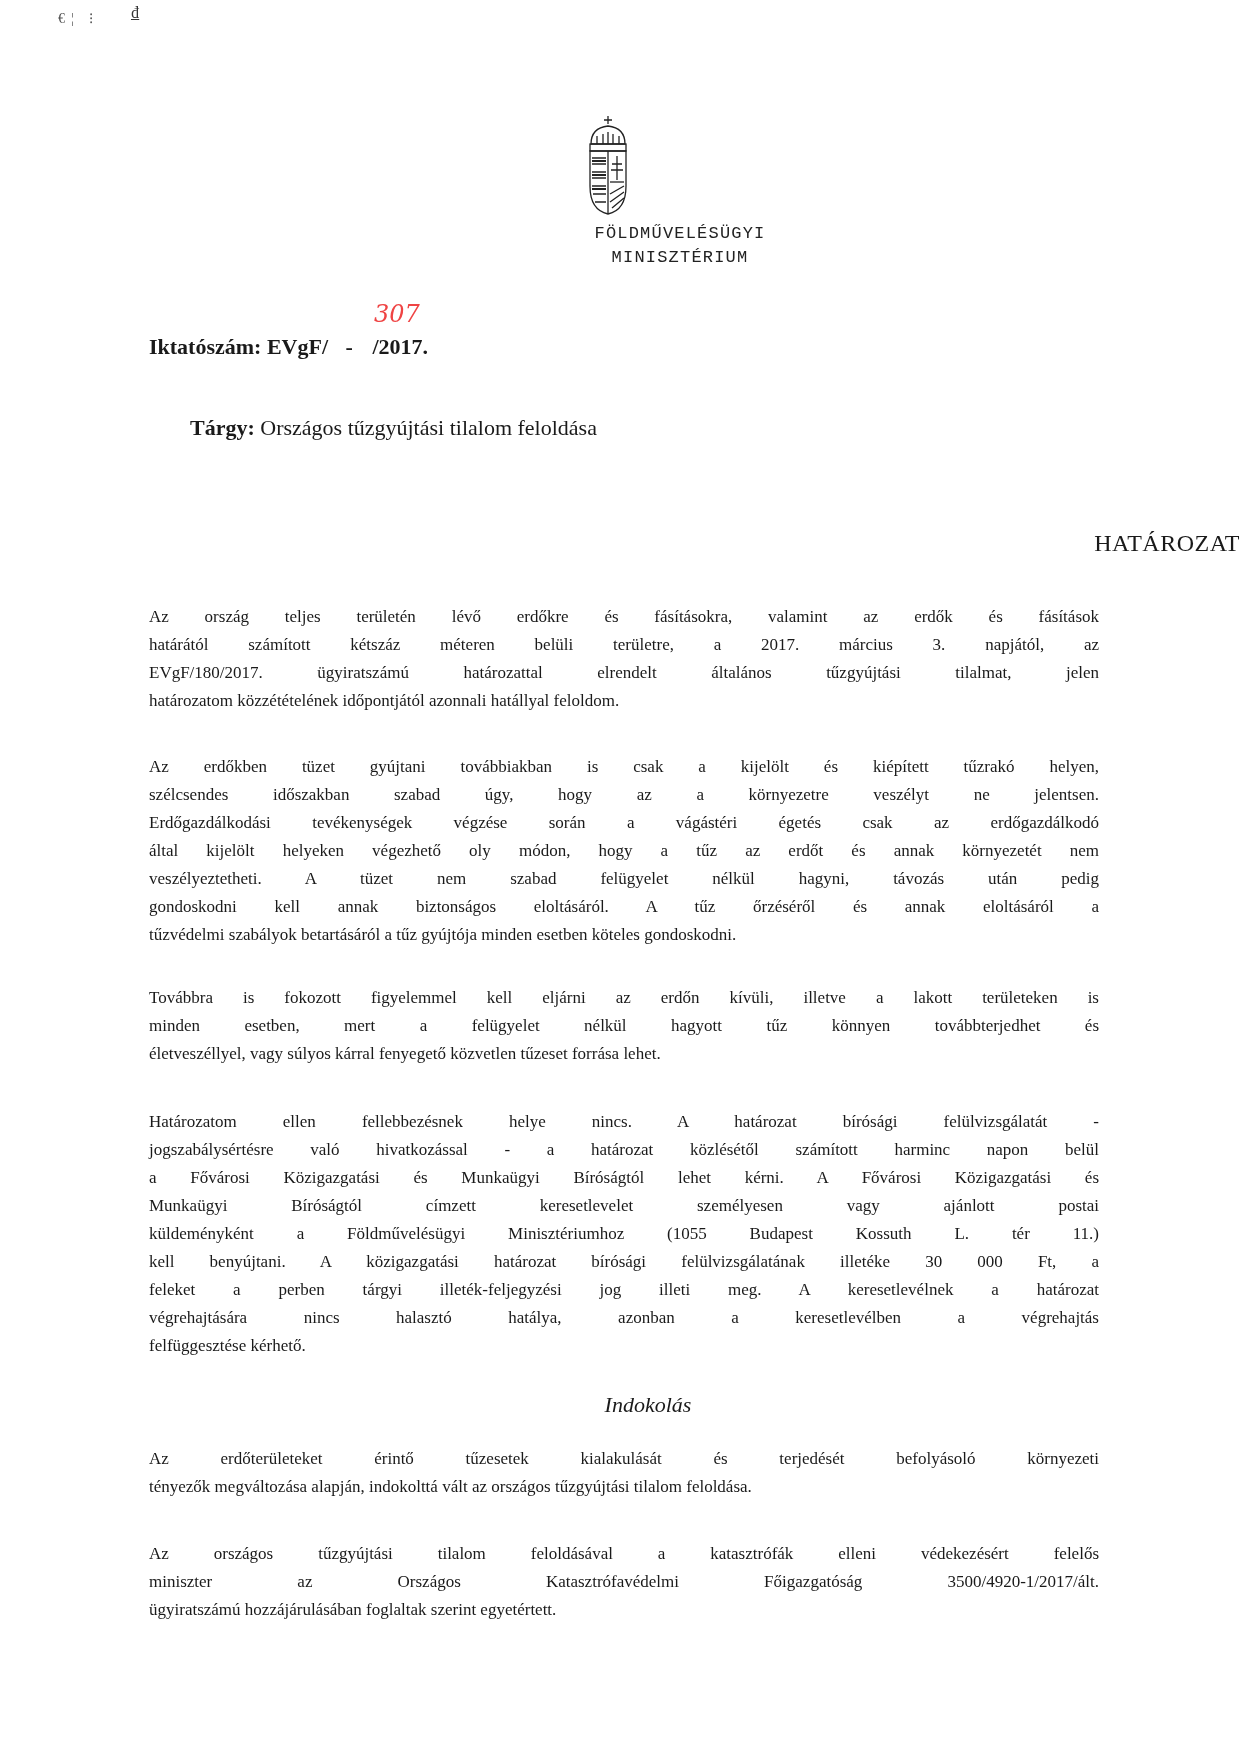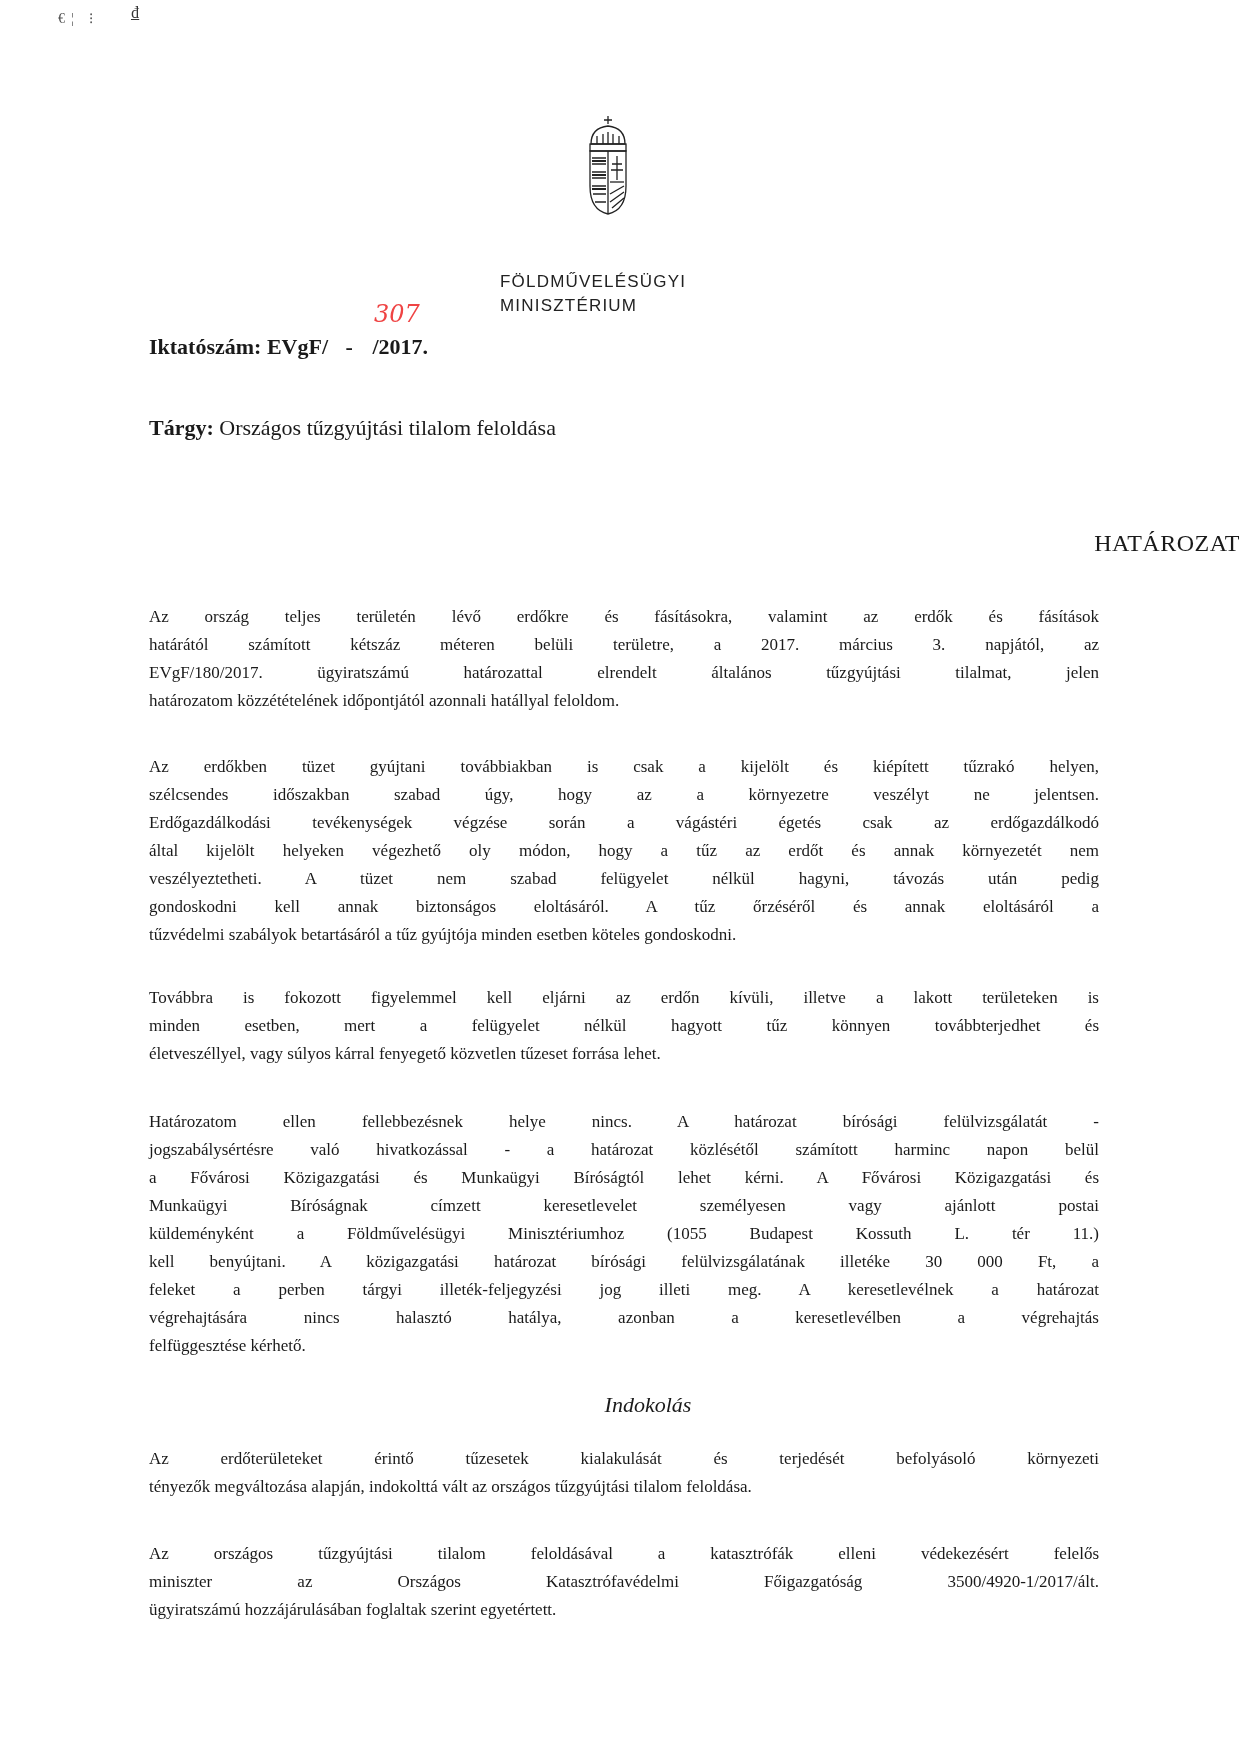--- a/index.html
+++ b/index.html
@@ -1,24 +1,24 @@
 <!DOCTYPE html>
 <html><head>
 <meta charset="utf-8">
 <style>
   html, body { margin: 0; padding: 0; background: #ffffff; }
   body { width: 1240px; height: 1755px; position: relative; overflow: hidden; font-family: "Liberation Serif", serif; color: #1a1a1a; }
   .scan-marks { position: absolute; left: 58px; top: 8px; font-size: 14px; color: #555; letter-spacing: 6px; }
   .scan-marks .m2 { position: absolute; left: 73px; top: -4px; font-size: 16px; color: #333; }
   .crest { position: absolute; left: 583px; top: 114px; width: 50px; height: 104px; }
-  .ministry { position: absolute; left: 500px; top: 222px; width: 360px; text-align: left; font-family: Liberation Sans, sans-serif; font-size: 17px; letter-spacing: 1.2px; line-height: 24px; color: #222; margin-top: 48px; }
+  .ministry { position: absolute; left: 500px; top: 222px; width: 360px; text-align: center; font-family: Liberation Mono, monospace; font-size: 17px; letter-spacing: 1.2px; line-height: 24px; color: #222; }
   .ref { position: absolute; left: 149px; top: 334px; font-size: 22px; font-weight: bold; }
   .ref .hand { position: absolute; left: 225px; top: -34px; font-family: "DejaVu Serif", serif; font-weight: normal; font-style: italic; font-size: 24px; color: #ef4444; }
   .subject { position: absolute; left: 149px; top: 415px; font-size: 22px; }
-  .subject b { font-weight: bold; }
+  .subject b { font-weight: bold; margin-left: 41px; }
   .heading { position: absolute; left: 0; width: 1240px; text-align: right; top: 530px; font-size: 24px; letter-spacing: 0.5px; }
   .para { position: absolute; left: 149px; width: 950px; font-size: 17px; line-height: 28px; }
   .para .ln { display: block; text-align: justify; text-align-last: justify; white-space: nowrap; height: 28px; }
   .para .ln.last { text-align-last: left; }
   .sub-heading { position: absolute; left: 0; width: 1240px; text-align: center; top: 1392px; font-size: 22px; font-style: italic; padding-left: 28px; }
 </style>
 </head>
 <body>
 
 <div class="scan-marks">
@@ -83,21 +83,21 @@
   </div>
 <div class="para" style="top:984px">
     <span class="ln">Továbbra is fokozott figyelemmel kell eljárni az erdőn kívüli, illetve a lakott területeken is</span>
     <span class="ln">minden esetben, mert a felügyelet nélkül hagyott tűz könnyen továbbterjedhet és</span>
     <span class="ln last">életveszéllyel, vagy súlyos kárral fenyegető közvetlen tűzeset forrása lehet.</span>
   </div>
 <div class="para" style="top:1108px">
     <span class="ln">Határozatom ellen fellebbezésnek helye nincs. A határozat bírósági felülvizsgálatát -</span>
     <span class="ln">jogszabálysértésre való hivatkozással - a határozat közlésétől számított harminc napon belül</span>
     <span class="ln">a Fővárosi Közigazgatási és Munkaügyi Bíróságtól lehet kérni. A Fővárosi Közigazgatási és</span>
-    <span class="ln">Munkaügyi Bíróságnak címzett keresetlevelet személyesen vagy ajánlott postai</span>
+    <span class="ln">Munkaügyi Bíróságtól címzett keresetlevelet személyesen vagy ajánlott postai</span>
     <span class="ln">küldeményként a Földművelésügyi Minisztériumhoz (1055 Budapest Kossuth L. tér 11.)</span>
     <span class="ln">kell benyújtani. A közigazgatási határozat bírósági felülvizsgálatának illetéke 30 000 Ft, a</span>
     <span class="ln">feleket a perben tárgyi illeték-feljegyzési jog illeti meg. A keresetlevélnek a határozat</span>
     <span class="ln">végrehajtására nincs halasztó hatálya, azonban a keresetlevélben a végrehajtás</span>
     <span class="ln last">felfüggesztése kérhető.</span>
   </div>
 
 <div class="sub-heading">Indokolás</div>
 
 <div class="para" style="top:1445px">

